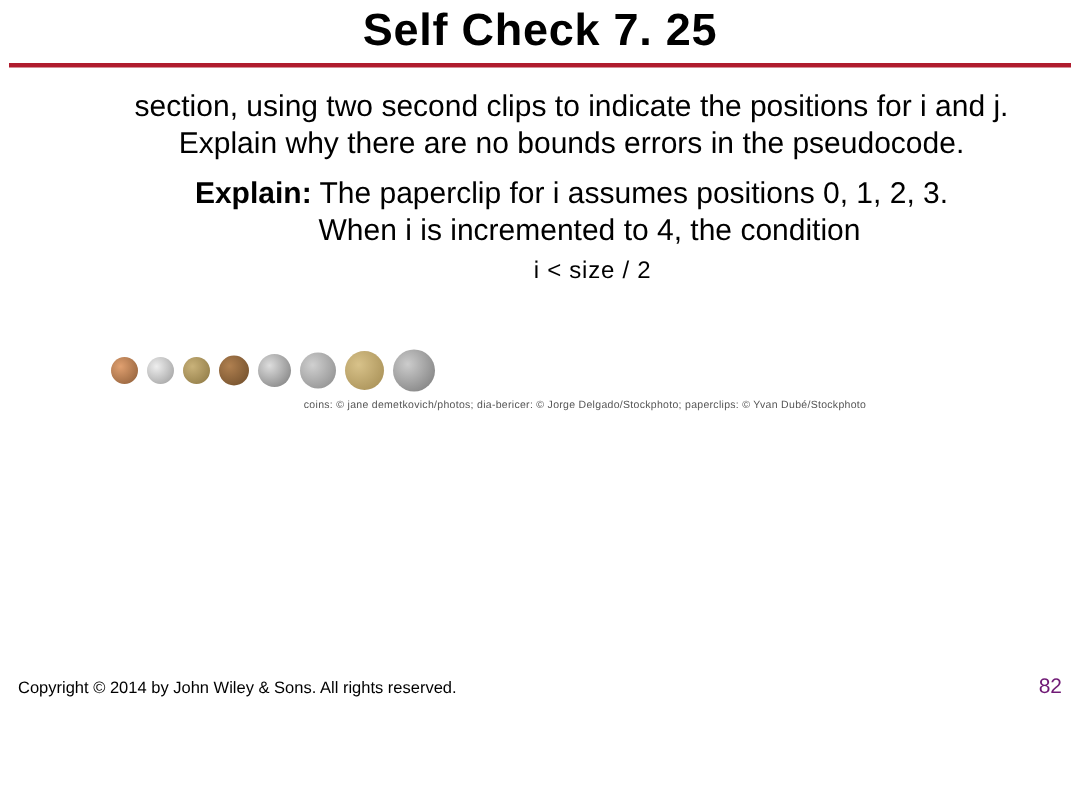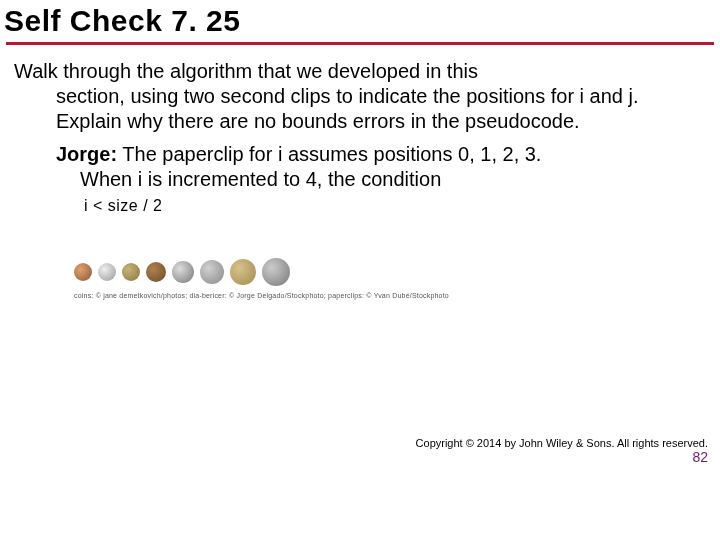--- a/index.html
+++ b/index.html
@@ -1,17 +1,17 @@
 <!DOCTYPE html>
 <html><head>
 <meta charset="utf-8">
 <style>
   * { margin: 0; padding: 0; box-sizing: border-box; }
   html, body { width: 720px; height: 540px; background: #fff; font-family: "Segoe UI", "Helvetica Neue", Arial, sans-serif; color: #000; }
-  .slide { position: relative; width: 720px; height: 473px; padding: 0; }
+  .slide { position: relative; width: 720px; height: 473px; padding: 0; text-align: center; }
   .title-wrap { padding: 4px 4px 0 4px; }
   .title { font-size: 30px; font-weight: 700; letter-spacing: 0.5px; padding-bottom: 4px; }
   .title-rule { height: 3px; background: #b01c2e; margin: 0 2px; }
   .body { padding: 14px 14px 0 14px; font-size: 20px; line-height: 1.25; }
   .question { margin-bottom: 8px; }
   .question .first-line {}
   .question .indent { padding-left: 42px; display: block; }
   .answer-block { padding-left: 42px; }
   .answer-line1 { }
   .answer-label { font-weight: 700; }
@@ -24,42 +24,41 @@
   .coin { width: 18px; height: 18px; border-radius: 50%; }
   .c0 { background: radial-gradient(circle at 35% 35%, #e0a070, #8a5a35); }
   .c1 { background: radial-gradient(circle at 35% 35%, #eee, #999); }
   .c2 { background: radial-gradient(circle at 35% 35%, #c9b27a, #8a7540); }
   .c3 { background: radial-gradient(circle at 35% 35%, #b08050, #6b4a28); width: 20px; height: 20px; }
   .c4 { background: radial-gradient(circle at 35% 35%, #ddd, #777); width: 22px; height: 22px; }
   .c5 { background: radial-gradient(circle at 35% 35%, #d0d0d0, #888); width: 24px; height: 24px; }
   .c6 { background: radial-gradient(circle at 35% 35%, #d8c28a, #a28a50); width: 26px; height: 26px; }
   .c7 { background: radial-gradient(circle at 35% 35%, #ccc, #777); width: 28px; height: 28px; }
   .credits { font-size: 7px; color: #555; padding-left: 60px; margin-top: 6px; letter-spacing: 0.2px; }
-  .footer { position: absolute; left: 12px; right: 0; bottom: 8px; display: flex; justify-content: space-between; align-items: flex-end; padding: 0 12px; font-size: 11px; flex-direction: column; }
+  .footer { position: absolute; left: 0; right: 0; bottom: 8px; display: flex; justify-content: space-between; align-items: flex-end; padding: 0 12px; font-size: 11px; }
   .copyright { color: #000; }
   .page-num { color: #701a75; font-size: 14px; }
 </style>
 </head>
 <body>
 <div class="slide">
 
   <div class="title-wrap">
     <div class="title">Self Check 7. 25</div>
     <div class="title-rule"></div>
   </div>
 
   <div class="body">
     <div class="question">
-      <span class="first-line">Walk through the algorithm that we developed in this</span>
       <span class="indent">section, using two second clips to indicate the positions for i and j. Explain why there are no bounds errors in the pseudocode.</span>
     </div>
 
     <div class="answer-block">
       <div class="answer-line1">
-        <span class="answer-label">Jorge:</span><span> The paperclip for i assumes positions 0, 1, 2, 3.</span>
+        <span class="answer-label">Explain:</span><span> The paperclip for i assumes positions 0, 1, 2, 3.</span>
       </div>
       <span class="answer-line2">When i is incremented to 4, the condition</span>
       <div class="code-line">i &lt; size / 2</div>
       <div class="answer-cont">
       </div>
     </div>
 
     <div class="coins-row">
       <div class="coin c0"></div>
       <div class="coin c1"></div>

